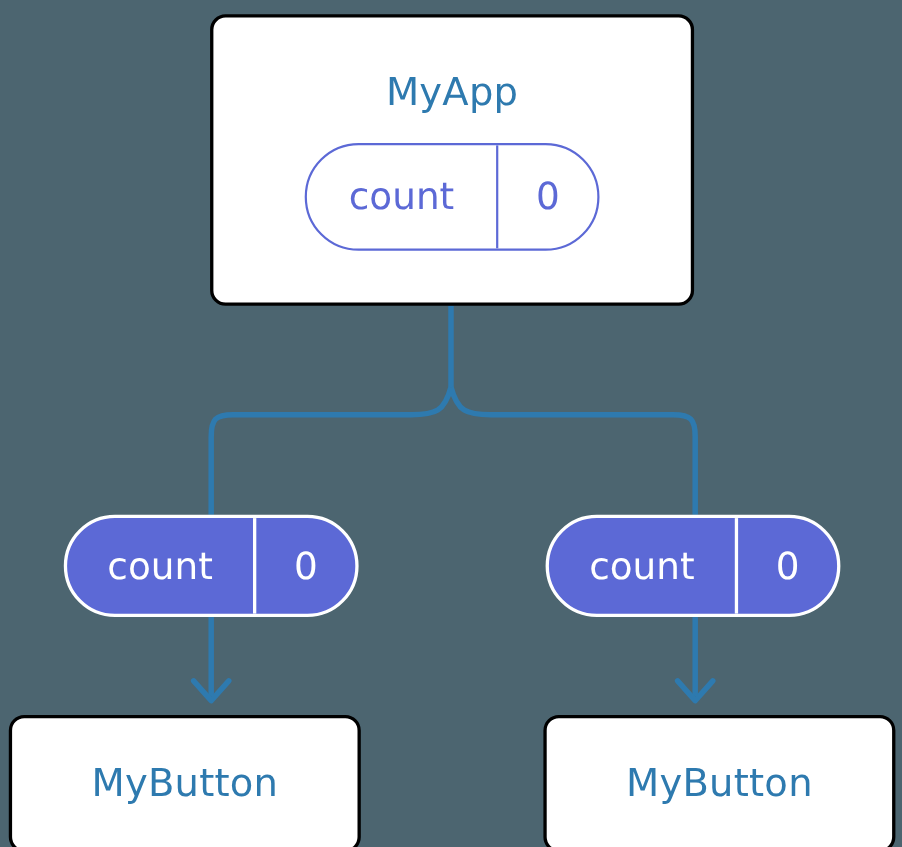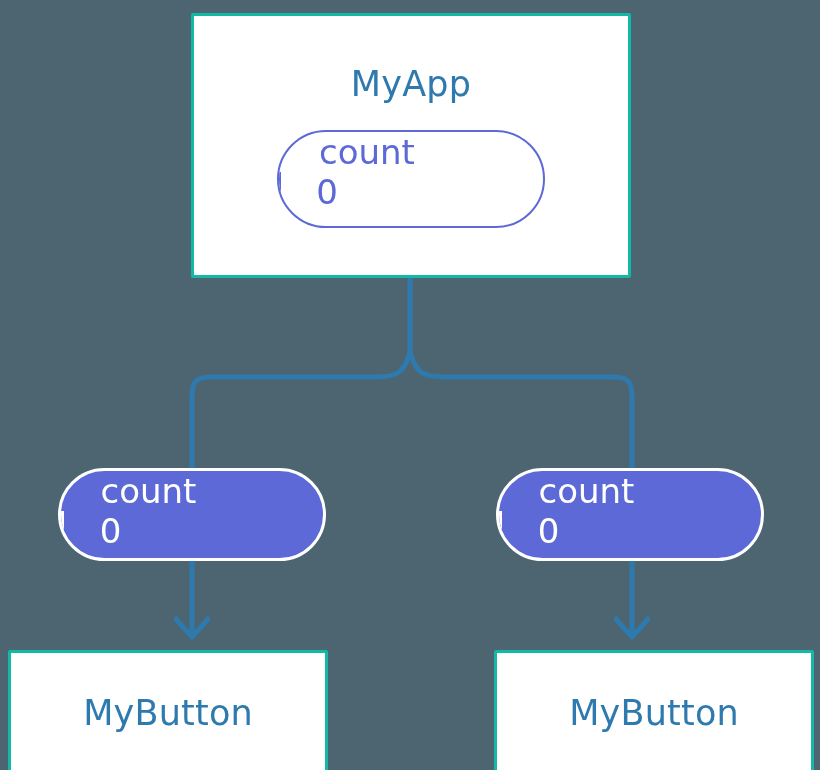--- a/index.html
+++ b/index.html
@@ -25,22 +25,22 @@
     width: 820px;
     height: 770px;
     pointer-events: none;
   }
 
   
   .node-box {
     position: absolute;
     box-sizing: border-box;
     background: #ffffff;
-    border: 3px solid #14b8a6;
-    border-radius: 2px;
+    border: 3px solid #000000;
+    border-radius: 14px;
     display: flex;
     justify-content: center;
   }
   .node-title {
     color: #2e7aaf;
     font-size: 35px;
     font-weight: 400;
     letter-spacing: 0.2px;
     white-space: nowrap;
   }
@@ -64,21 +64,20 @@
   #button-box-right { left: 494px; top: 650px; }
 
   
   .pill {
     position: absolute;
     box-sizing: border-box;
     display: flex;
     align-items: stretch;
     border-radius: 999px;
     overflow: hidden;
-    flex-direction: column;
   }
   .pill-name, .pill-value {
     display: flex;
     align-items: center;
     justify-content: center;
     font-size: 34px;
     white-space: nowrap;
   }
 
   

